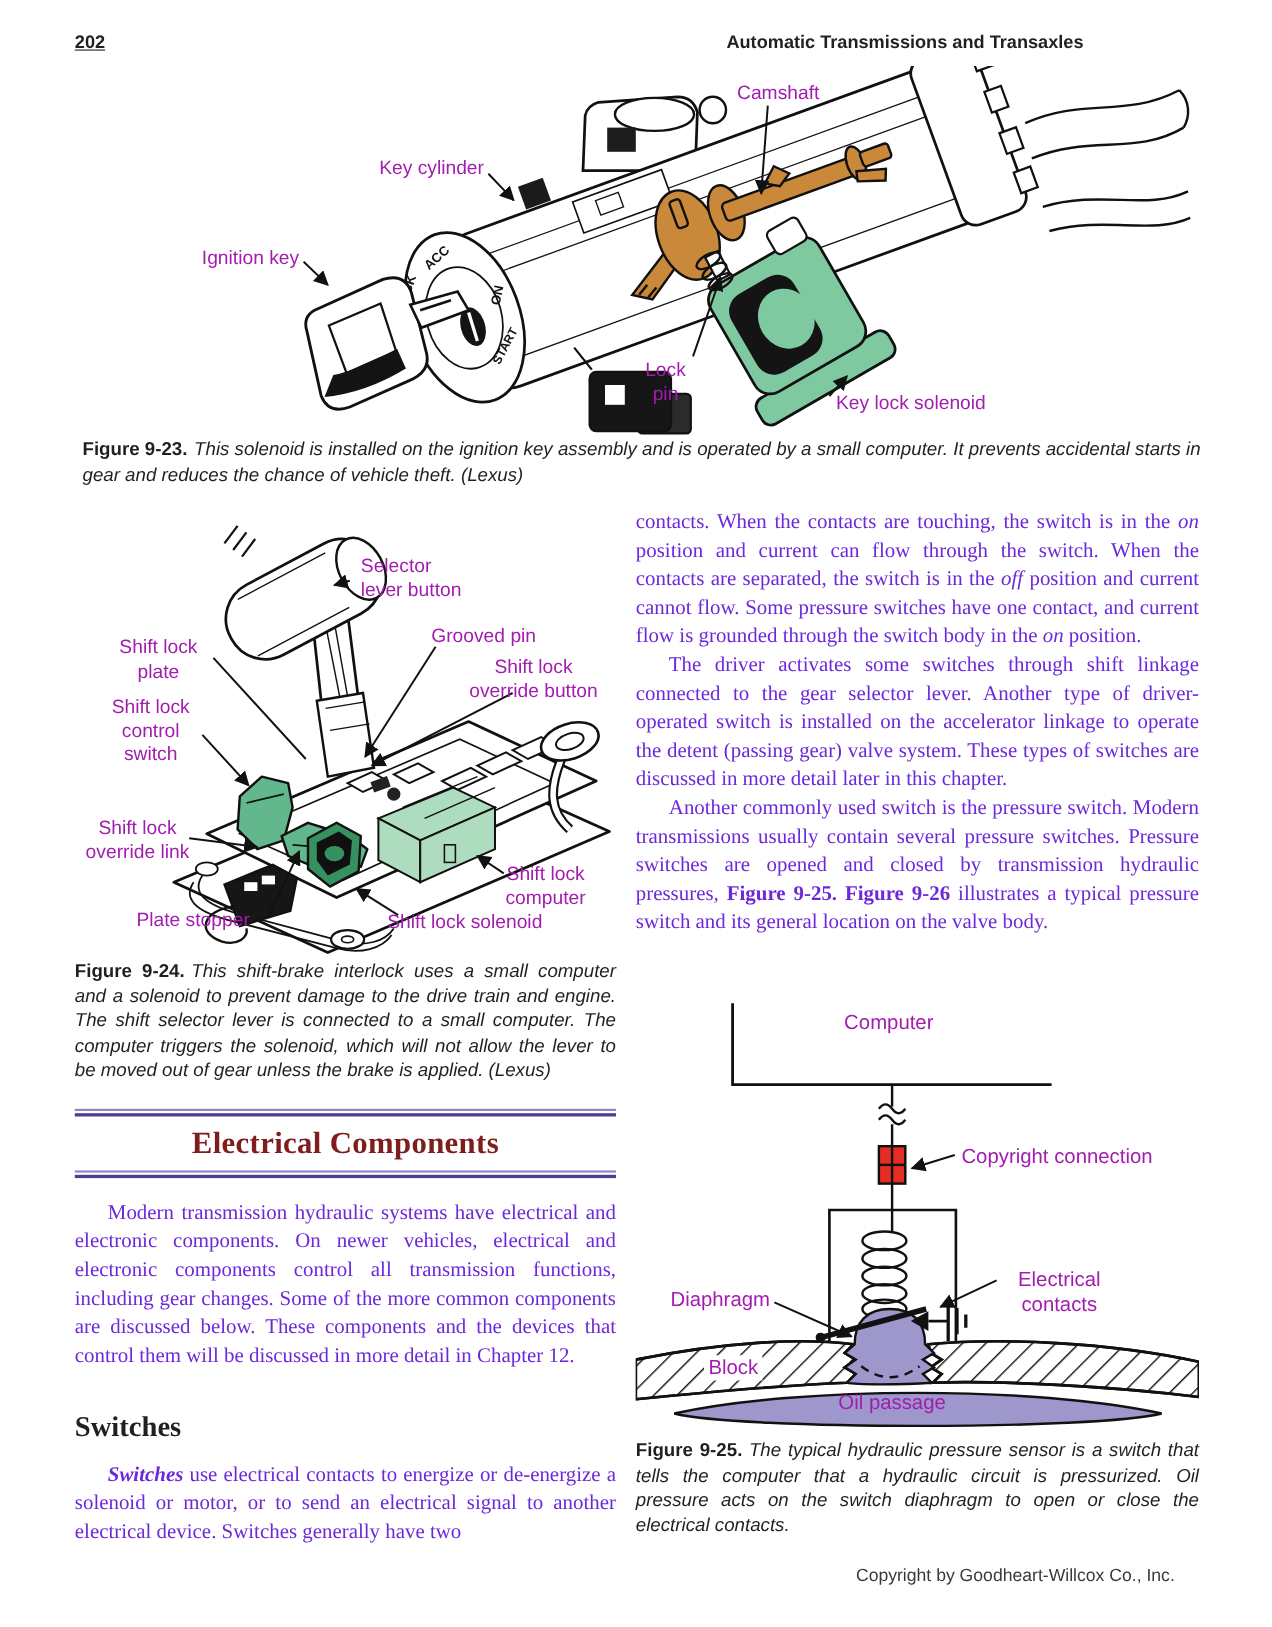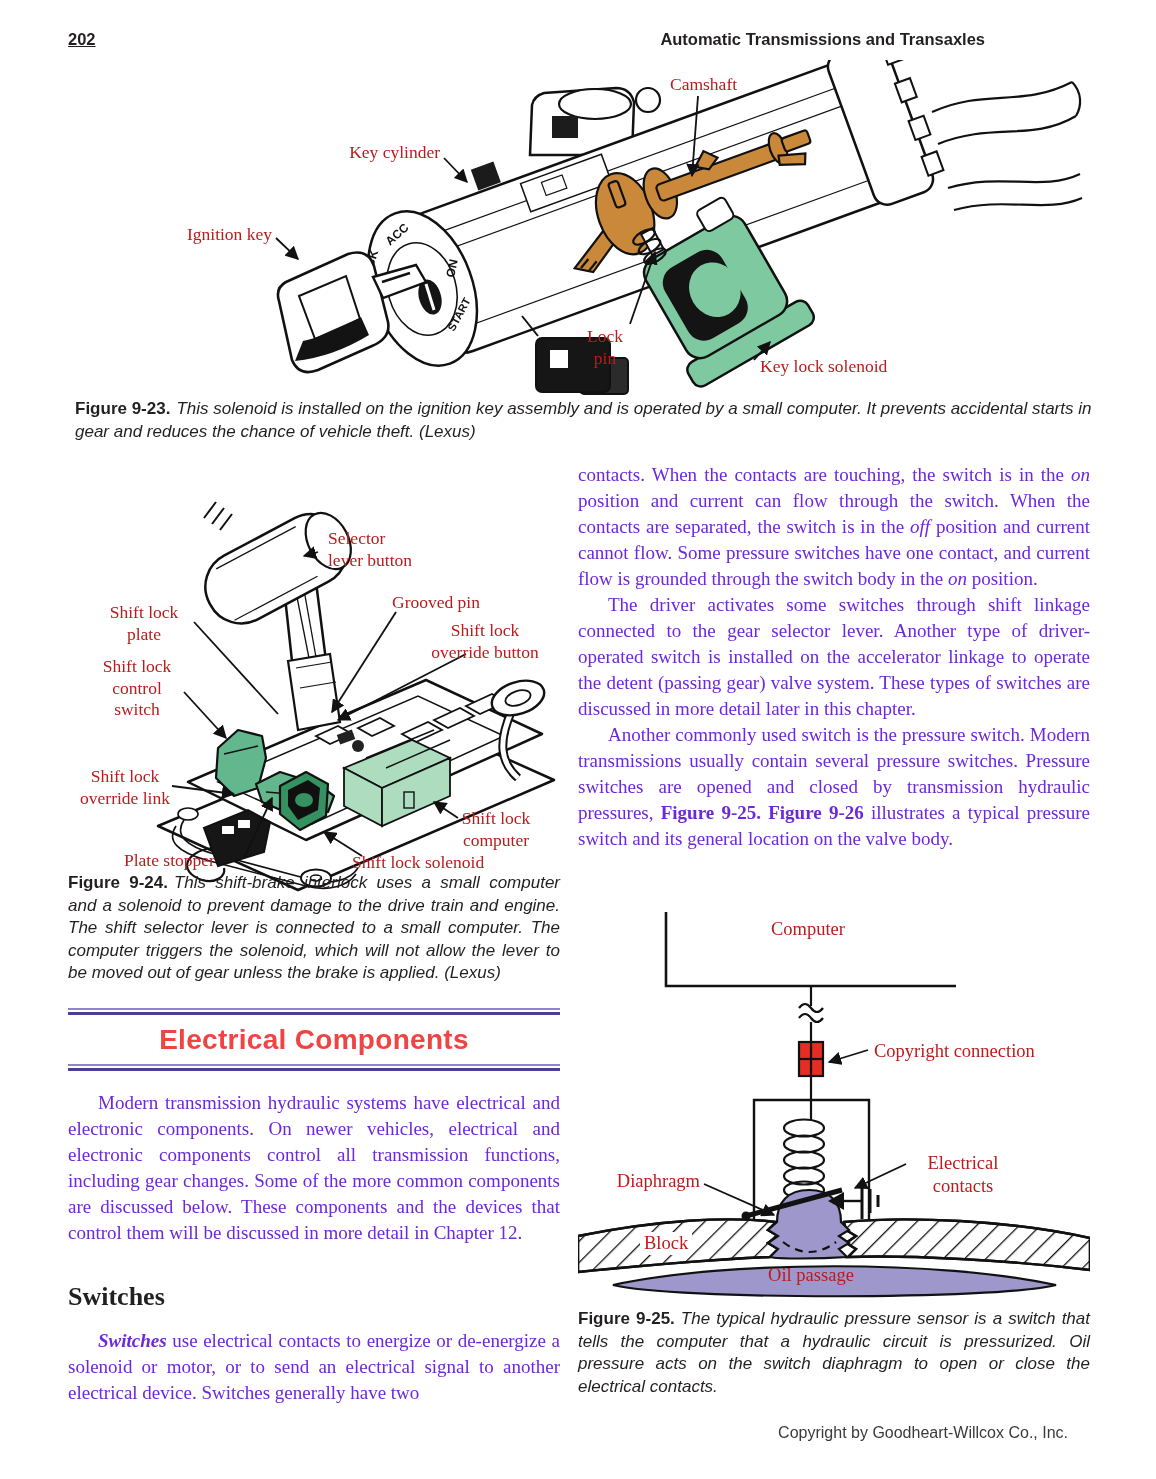--- a/index.html
+++ b/index.html
@@ -3,34 +3,34 @@
 <meta charset="utf-8">
 <style>
   html,body{margin:0;padding:0;background:#ffffff;}
   .page{position:relative;width:1156px;height:1479px;background:#fff;overflow:hidden;
         font-family:"Liberation Serif",serif;color:#262626;}
   .hdr{position:absolute;top:30px;font-family:"Liberation Sans",sans-serif;
        font-weight:bold;font-size:16.5px;color:#231f20;}
   .hdr-left{left:68px;text-decoration:underline;}
   .hdr-right{left:0;width:985px;text-align:right;}
   .figbox{position:absolute;}
-  .fig-label{position:absolute;font-family:Liberation Serif, serif;font-size:17.5px;
-             line-height:1.24;color:#b91c1c;white-space:pre-line;}
+  .fig-label{position:absolute;font-family:Liberation Sans, sans-serif;font-size:17.5px;
+             line-height:1.24;color:#a21caf;white-space:pre-line;}
   .tc{text-align:center;} .tr{text-align:right;}
   .caption{position:absolute;font-family:"Liberation Sans",sans-serif;font-size:17px;
            line-height:22.5px;font-style:italic;color:#231f20;margin:0;}
   .cap-lead{font-style:normal;font-weight:bold;margin-right:6px;}
   .just{text-align:justify;}
   .bodycol{position:absolute;font-size:19px;line-height:26px;text-align:justify;color:#6d28d9;}
   .bodycol p{margin:0;}
   .ind{text-indent:30px;}
   .dbl-rule{height:2px;border-top:2px solid #8d86c9;border-bottom:3px solid #4b3f94;
             background:#fff;}
-  .sect-head{font-family:Liberation Sans, sans-serif;font-weight:bold;font-size:28px;
-             text-align:center;color:#ef4444;margin:9px 0 8px 0;letter-spacing:.3px;}
+  .sect-head{font-family:Liberation Serif, serif;font-weight:bold;font-size:28px;
+             text-align:center;color:#7f1d1d;margin:9px 0 8px 0;letter-spacing:.3px;}
   .sub-head{position:absolute;font-family:"Liberation Serif",serif;font-weight:bold;
             font-size:26px;color:#231f20;}
   .lead-term{font-weight:bold;font-style:italic;}
   .footer{position:absolute;top:1424px;left:578px;width:512px;text-align:right;
           padding-right:22px;box-sizing:border-box;font-family:"Liberation Sans",sans-serif;
           font-size:16px;color:#3a3a3a;}
   svg text{font-family:"Liberation Sans",sans-serif;}
 </style>
 </head>
 <body>
@@ -146,21 +146,21 @@
     <div class="fig-label tr" style="left:110px;top:164px;width:92px;">Ignition key</div>
     <div class="fig-label tc" style="left:505px;top:266px;width:60px;">Lock
 pin</div>
     <div class="fig-label" style="left:690px;top:296px;width:160px;">Key lock solenoid</div>
   </div>
 
   <p class="caption" style="left:75px;top:398px;width:1022px;">
     <b class="cap-lead">Figure 9-23.</b><span>This solenoid is installed on the ignition key assembly and is operated by a small computer. It prevents accidental starts in gear and reduces the chance of vehicle theft. (Lexus)</span>
   </p>
 
-  <div class="figbox" style="left:66px;top:496px;width:496px;height:396px;">
+  <div class="figbox" style="left:66px;top:472px;width:496px;height:396px;">
     <svg width="496" height="396" viewBox="0 0 496 396">
       <defs>
         <marker id="ah24" viewBox="0 0 10 10" refX="9" refY="5" markerWidth="7.5" markerHeight="7.5" orient="auto-start-reverse">
           <path d="M0,0 L10,5 L0,10 z" fill="#111"></path>
         </marker>
       </defs>
 
       <g>
         <path d="M92,330 L350,222 L488,284 L232,394 Z" fill="#fff" stroke="#111" stroke-width="2.5" stroke-linejoin="round"></path>
         <path d="M110,330 C100,345 112,356 140,364 L240,390 C262,396 282,390 290,378" stroke="#111" stroke-width="1.6" fill="none"></path>

